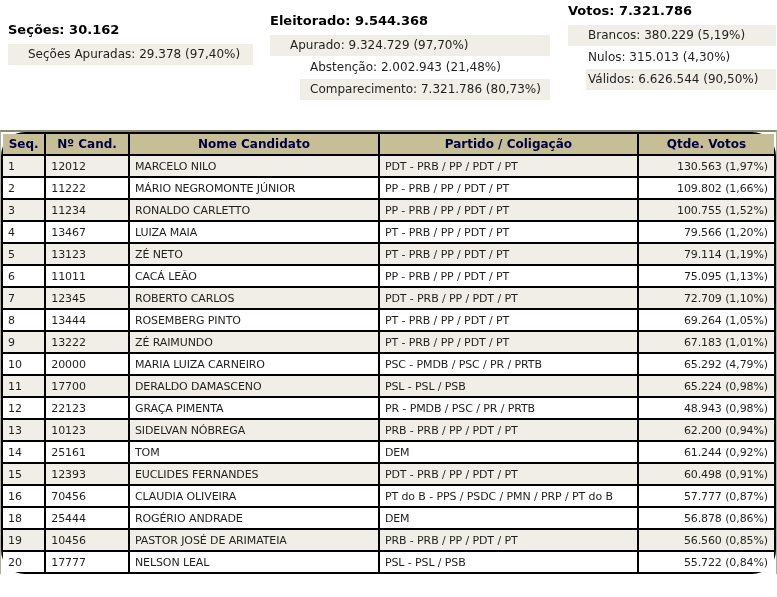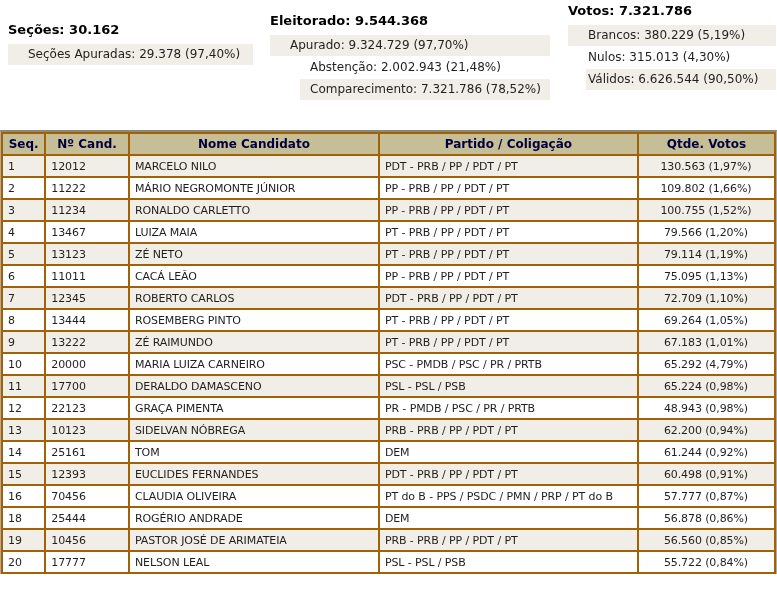--- a/index.html
+++ b/index.html
@@ -32,58 +32,59 @@
   
   .table-wrap {
     position: absolute; left: 0; top: 130px; width: 777px;
     border-top: 2px solid var(--table-top-border, #8a8a74);
     border-left: 1px solid var(--table-side-border, #adada1);
     border-right: 1px solid var(--table-side-border, #adada1);
   }
   table.results {
     width: 775px; table-layout: fixed;
     border-collapse: separate; border-spacing: 2px;
-    background: #a16207;
+    background: #000000;
+    border-radius: 24px;
   }
   col.c-seq     { width: 41px; }
   col.c-num     { width: 81px; }
   col.c-nome    { width: 246px; }
   col.c-partido { width: 255px; }
   col.c-votos   { width: 134px; }
   th {
     background: var(--header-bg, #c6be96);
     color: var(--header-text, #000040);
     font-size: 12px; font-weight: bold;
     height: 20px; text-align: center;
     padding: 0 3px; white-space: nowrap; overflow: hidden;
   }
   td {
     font-size: 11px; letter-spacing: -0.1px;
     height: 20px; padding: 0 5px;
     white-space: nowrap; overflow: hidden;
     background: #ffffff;
   }
   tr.shaded td { background: var(--shaded-bg, #f0eee6); }
-  td.col-votos { text-align: center; padding-right: 6px; }
+  td.col-votos { text-align: right; padding-right: 6px; }
 </style>
 </head>
 <body style="--header-bg: #c6be96; --header-text: #000040; --shaded-bg: #f0eee6; --table-top-border: #8a8a74; --table-side-border: #adada1; --body-text: #1f1f1f;">
 
 <div class="summary">
 
   <div class="stat-block block-secoes">
     <div class="block-title">Seções: 30.162</div>
     <div class="stat-row shaded">Seções Apuradas: 29.378 (97,40%)</div>
   </div>
 
   <div class="stat-block block-eleitorado">
     <div class="block-title">Eleitorado: 9.544.368</div>
     <div class="stat-row shaded">Apurado: 9.324.729 (97,70%)</div>
     <div class="stat-row indent">Abstenção: 2.002.943 (21,48%)</div>
-    <div class="stat-row indent shaded">Comparecimento: 7.321.786 (78,52%)</div>
+    <div class="stat-row indent shaded">Comparecimento: 7.321.786 (80,73%)</div>
   </div>
 
   <div class="stat-block block-votos">
     <div class="block-title">Votos: 7.321.786</div>
     <div class="stat-row shaded">Brancos: 380.229 (5,19%)</div>
     <div class="stat-row indent">Nulos: 315.013 (4,30%)</div>
     <div class="stat-row indent shaded">Válidos: 6.626.544 (90,50%)</div>
   </div>
 
 </div>

